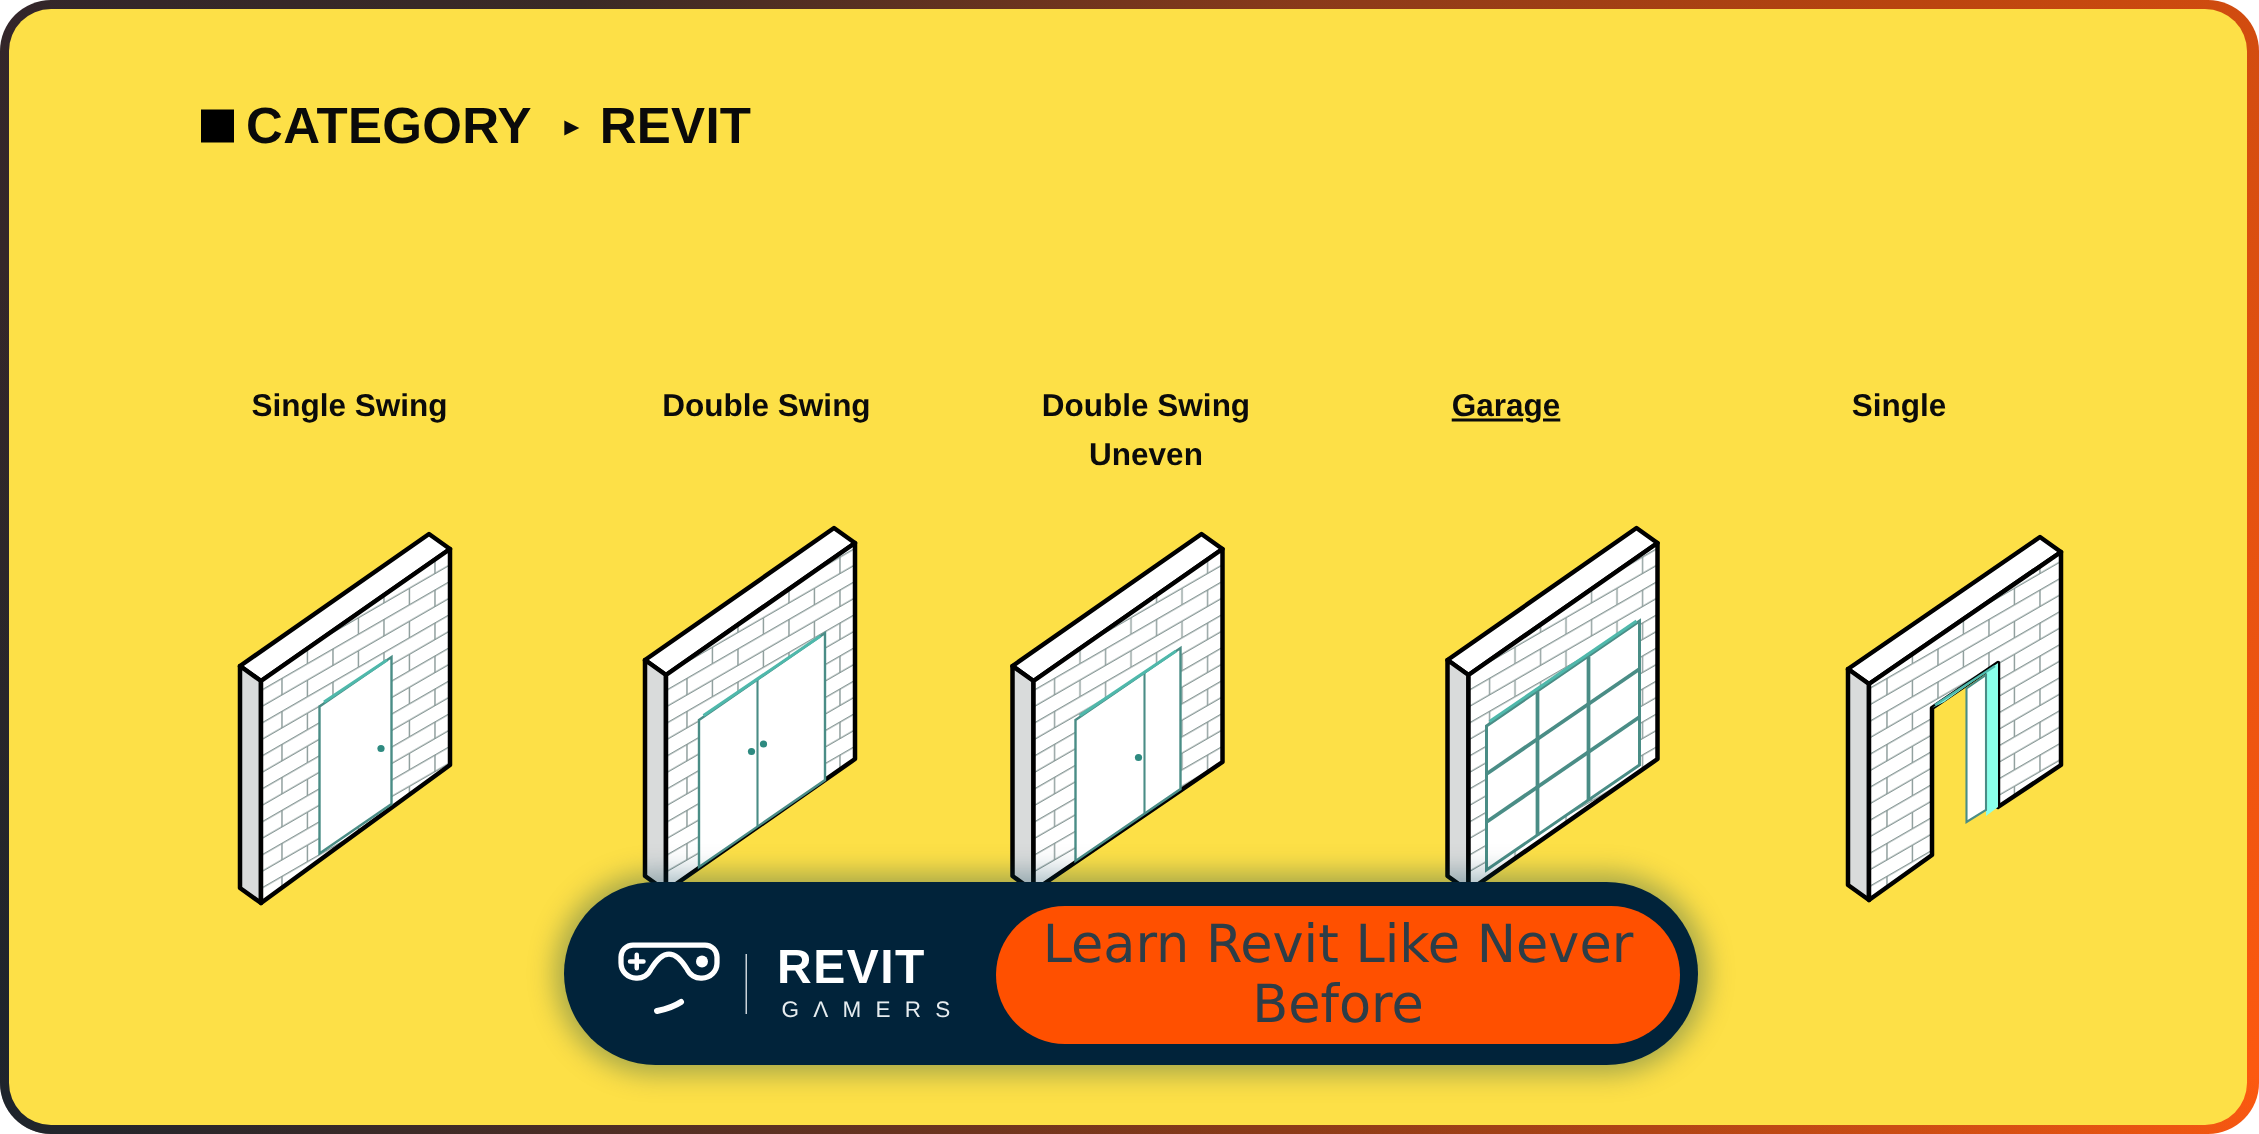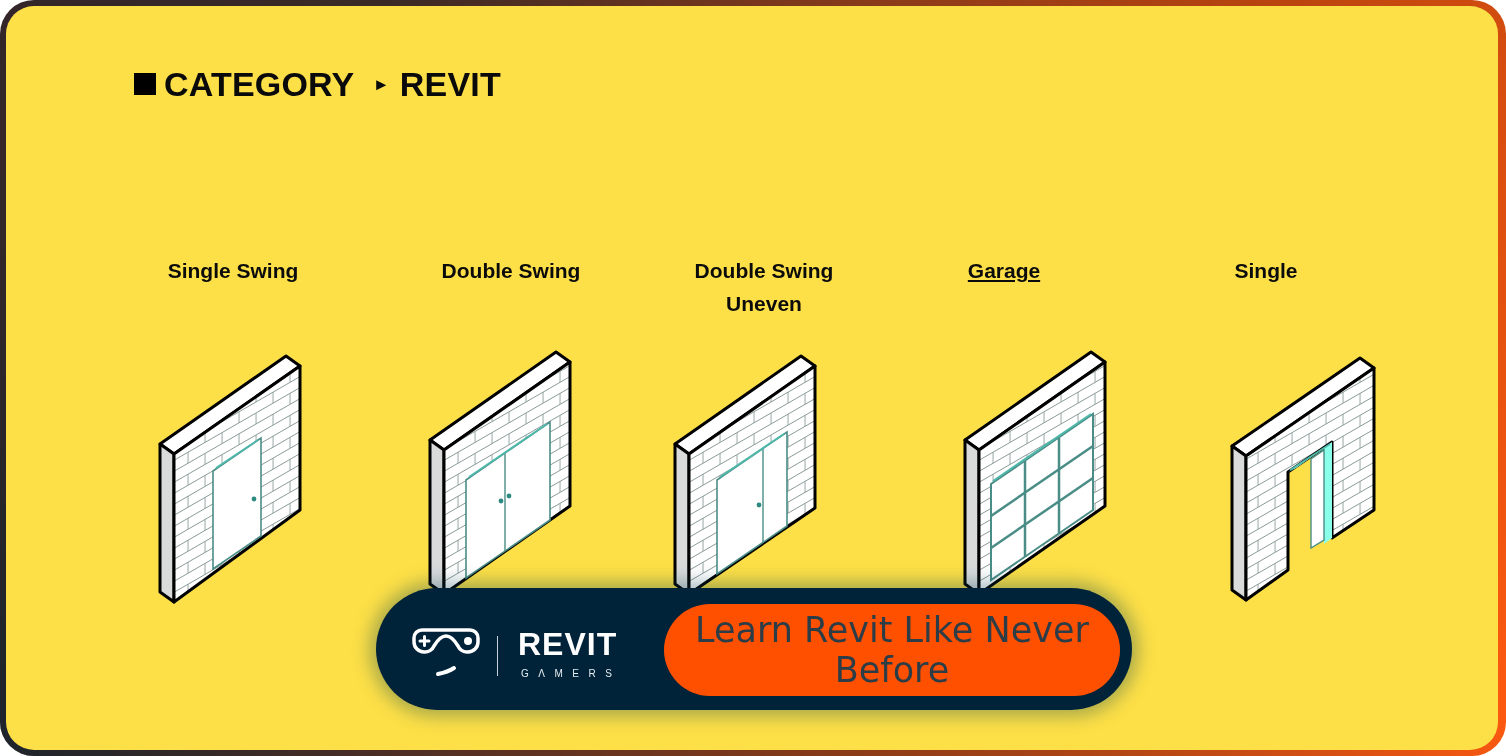--- a/index.html
+++ b/index.html
@@ -42,21 +42,21 @@
     display: flex; align-items: center;
   }
   .logo { position: absolute; left: 36px; top: 38px; width: 68px; height: 52px; }
   .divider { position: absolute; left: 121px; top: 48px; width: 1px; height: 40px; background: #c9d2d8; }
   .brand-main {
     position: absolute; left: 142px; top: 36px; color: #ffffff;
     font-weight: 700; font-size: 32px; letter-spacing: 1px; line-height: 40px;
   }
   .brand-sub {
     position: absolute; left: 145px; top: 78px; color: #e6ecef;
-    font-size: 10px; letter-spacing: 9.5px; line-height: 16px;
+    font-size: 15px; letter-spacing: 9.5px; line-height: 16px;
   }
   .cta-button {
     position: absolute; left: 288px; top: 16px; width: 456px; height: 92px;
     background: #ff5000; border-radius: 46px; border: none; cursor: pointer;
     color: #2d3d47; font-size: 35px; font-family: "DejaVu Sans", sans-serif;
     display: flex; align-items: center; justify-content: center; padding: 0;
   }
 </style>
 </head>
 <body>

